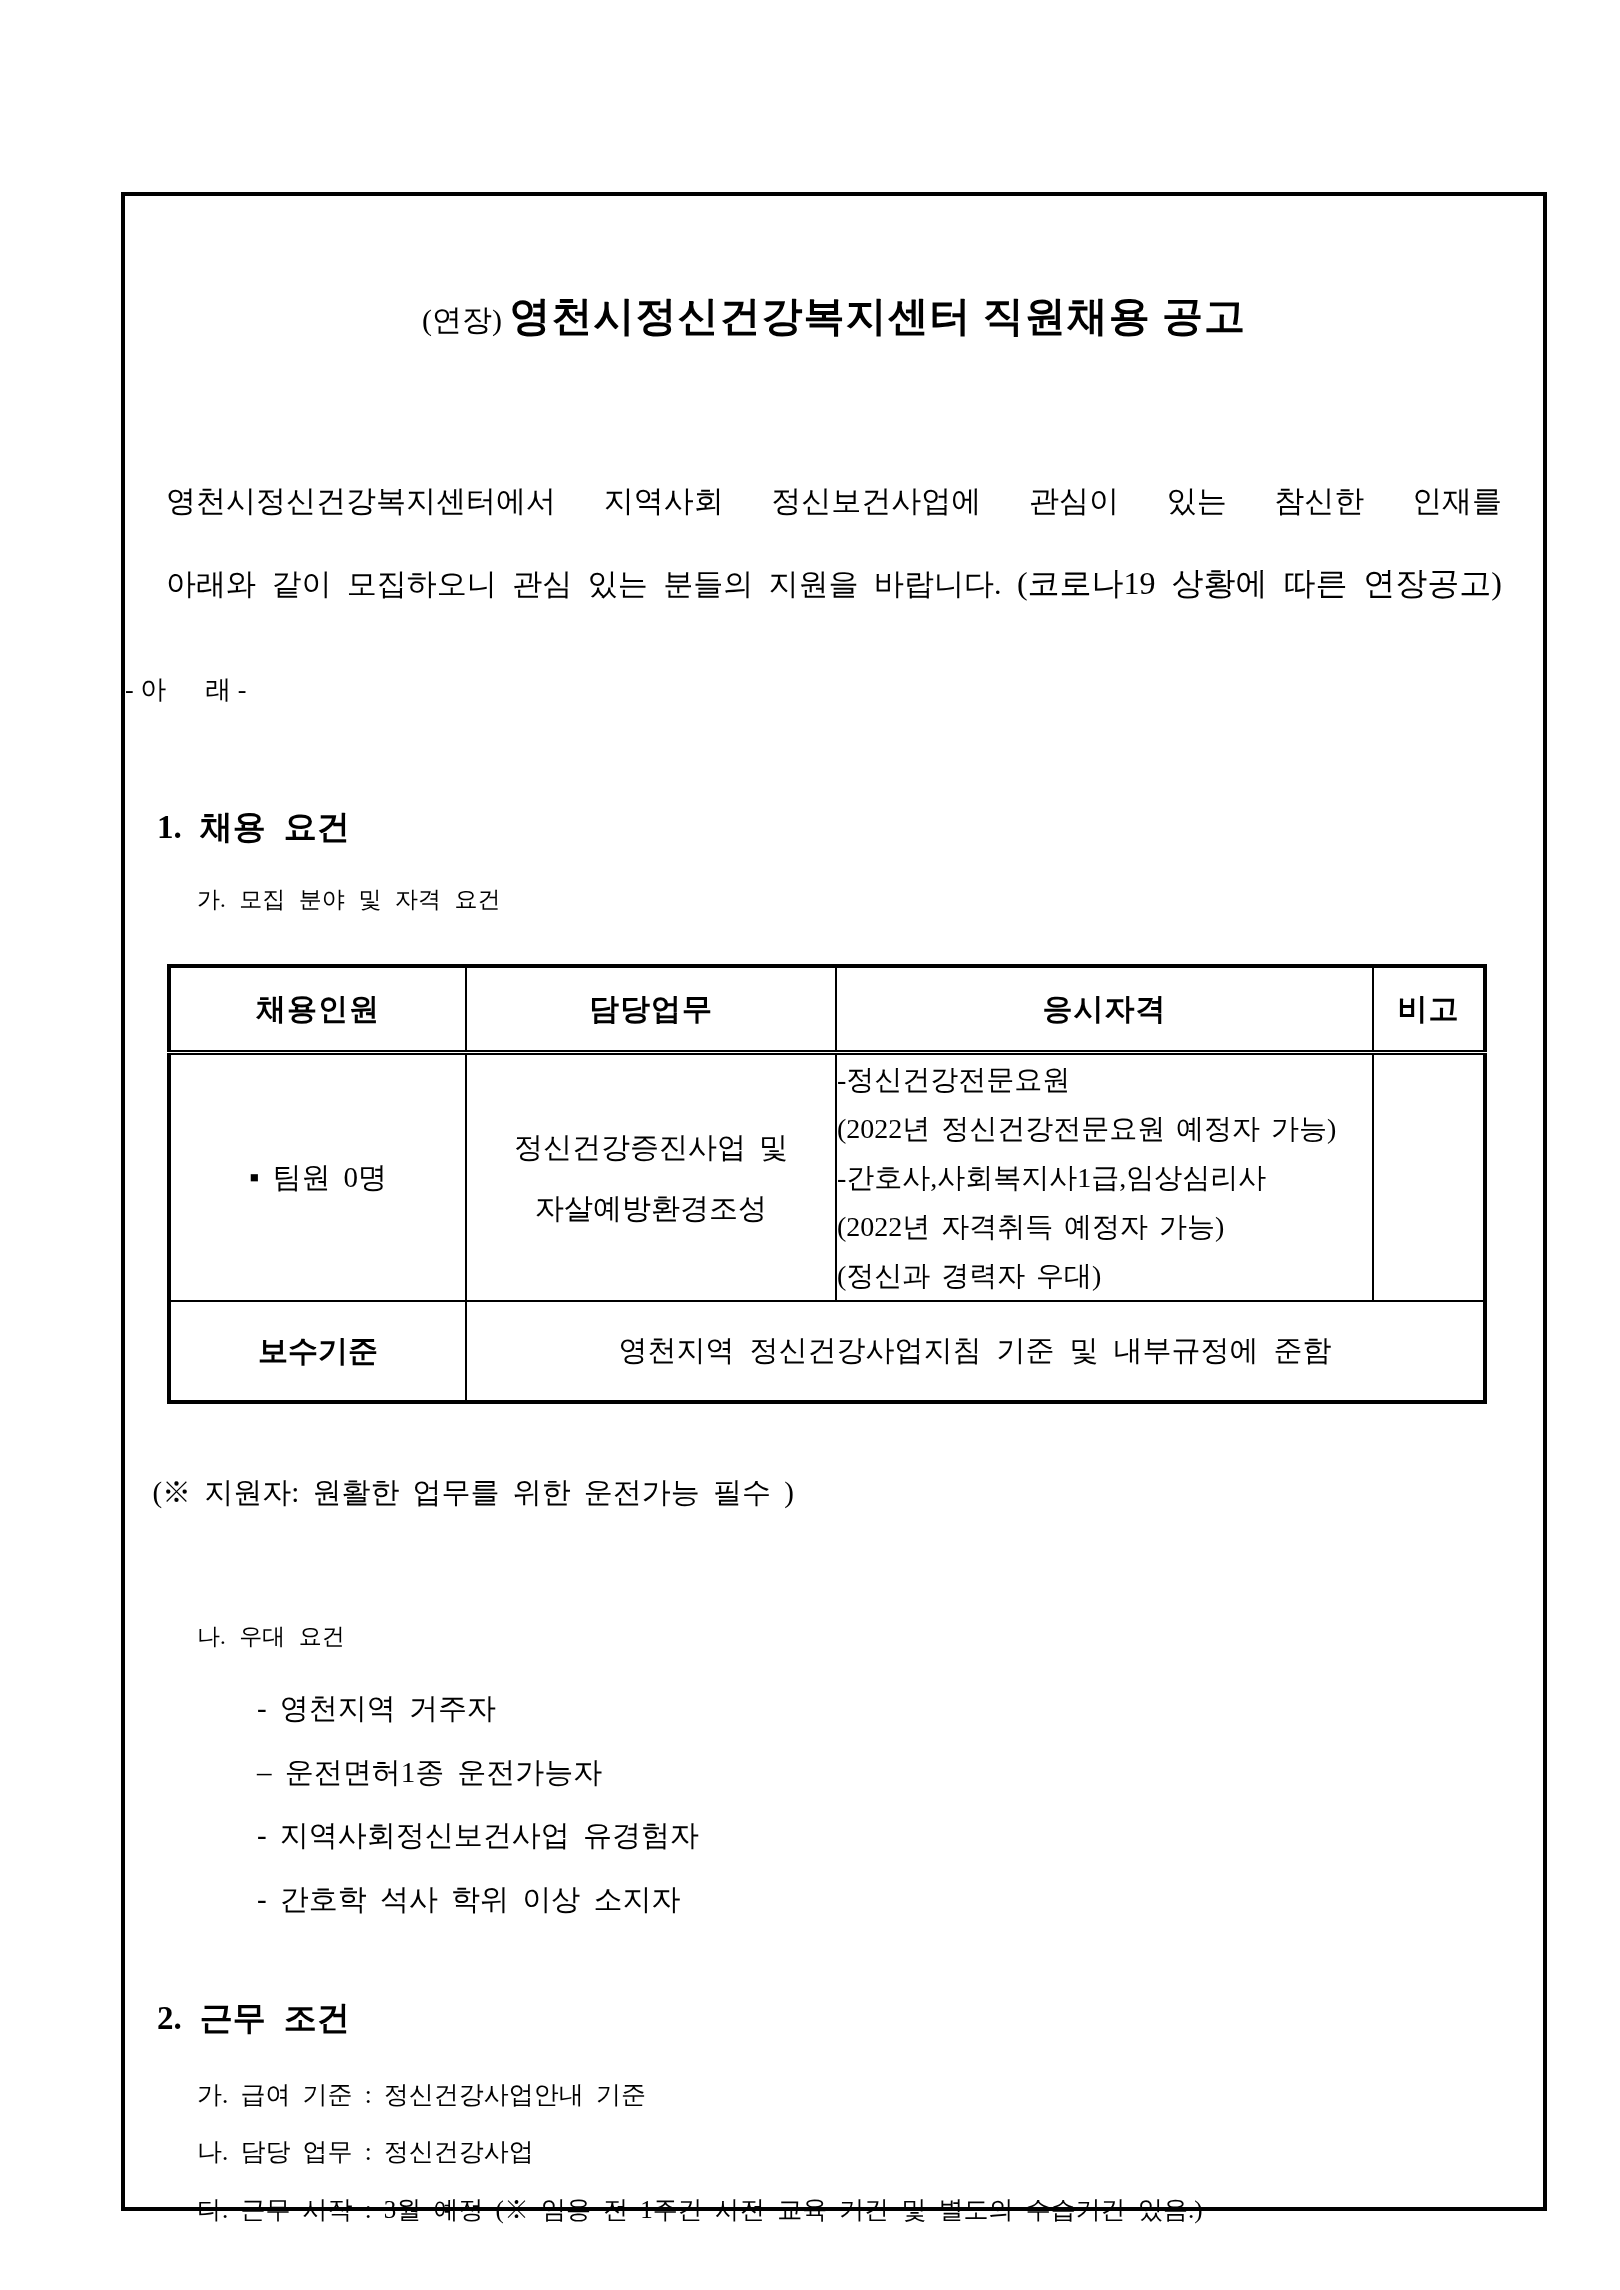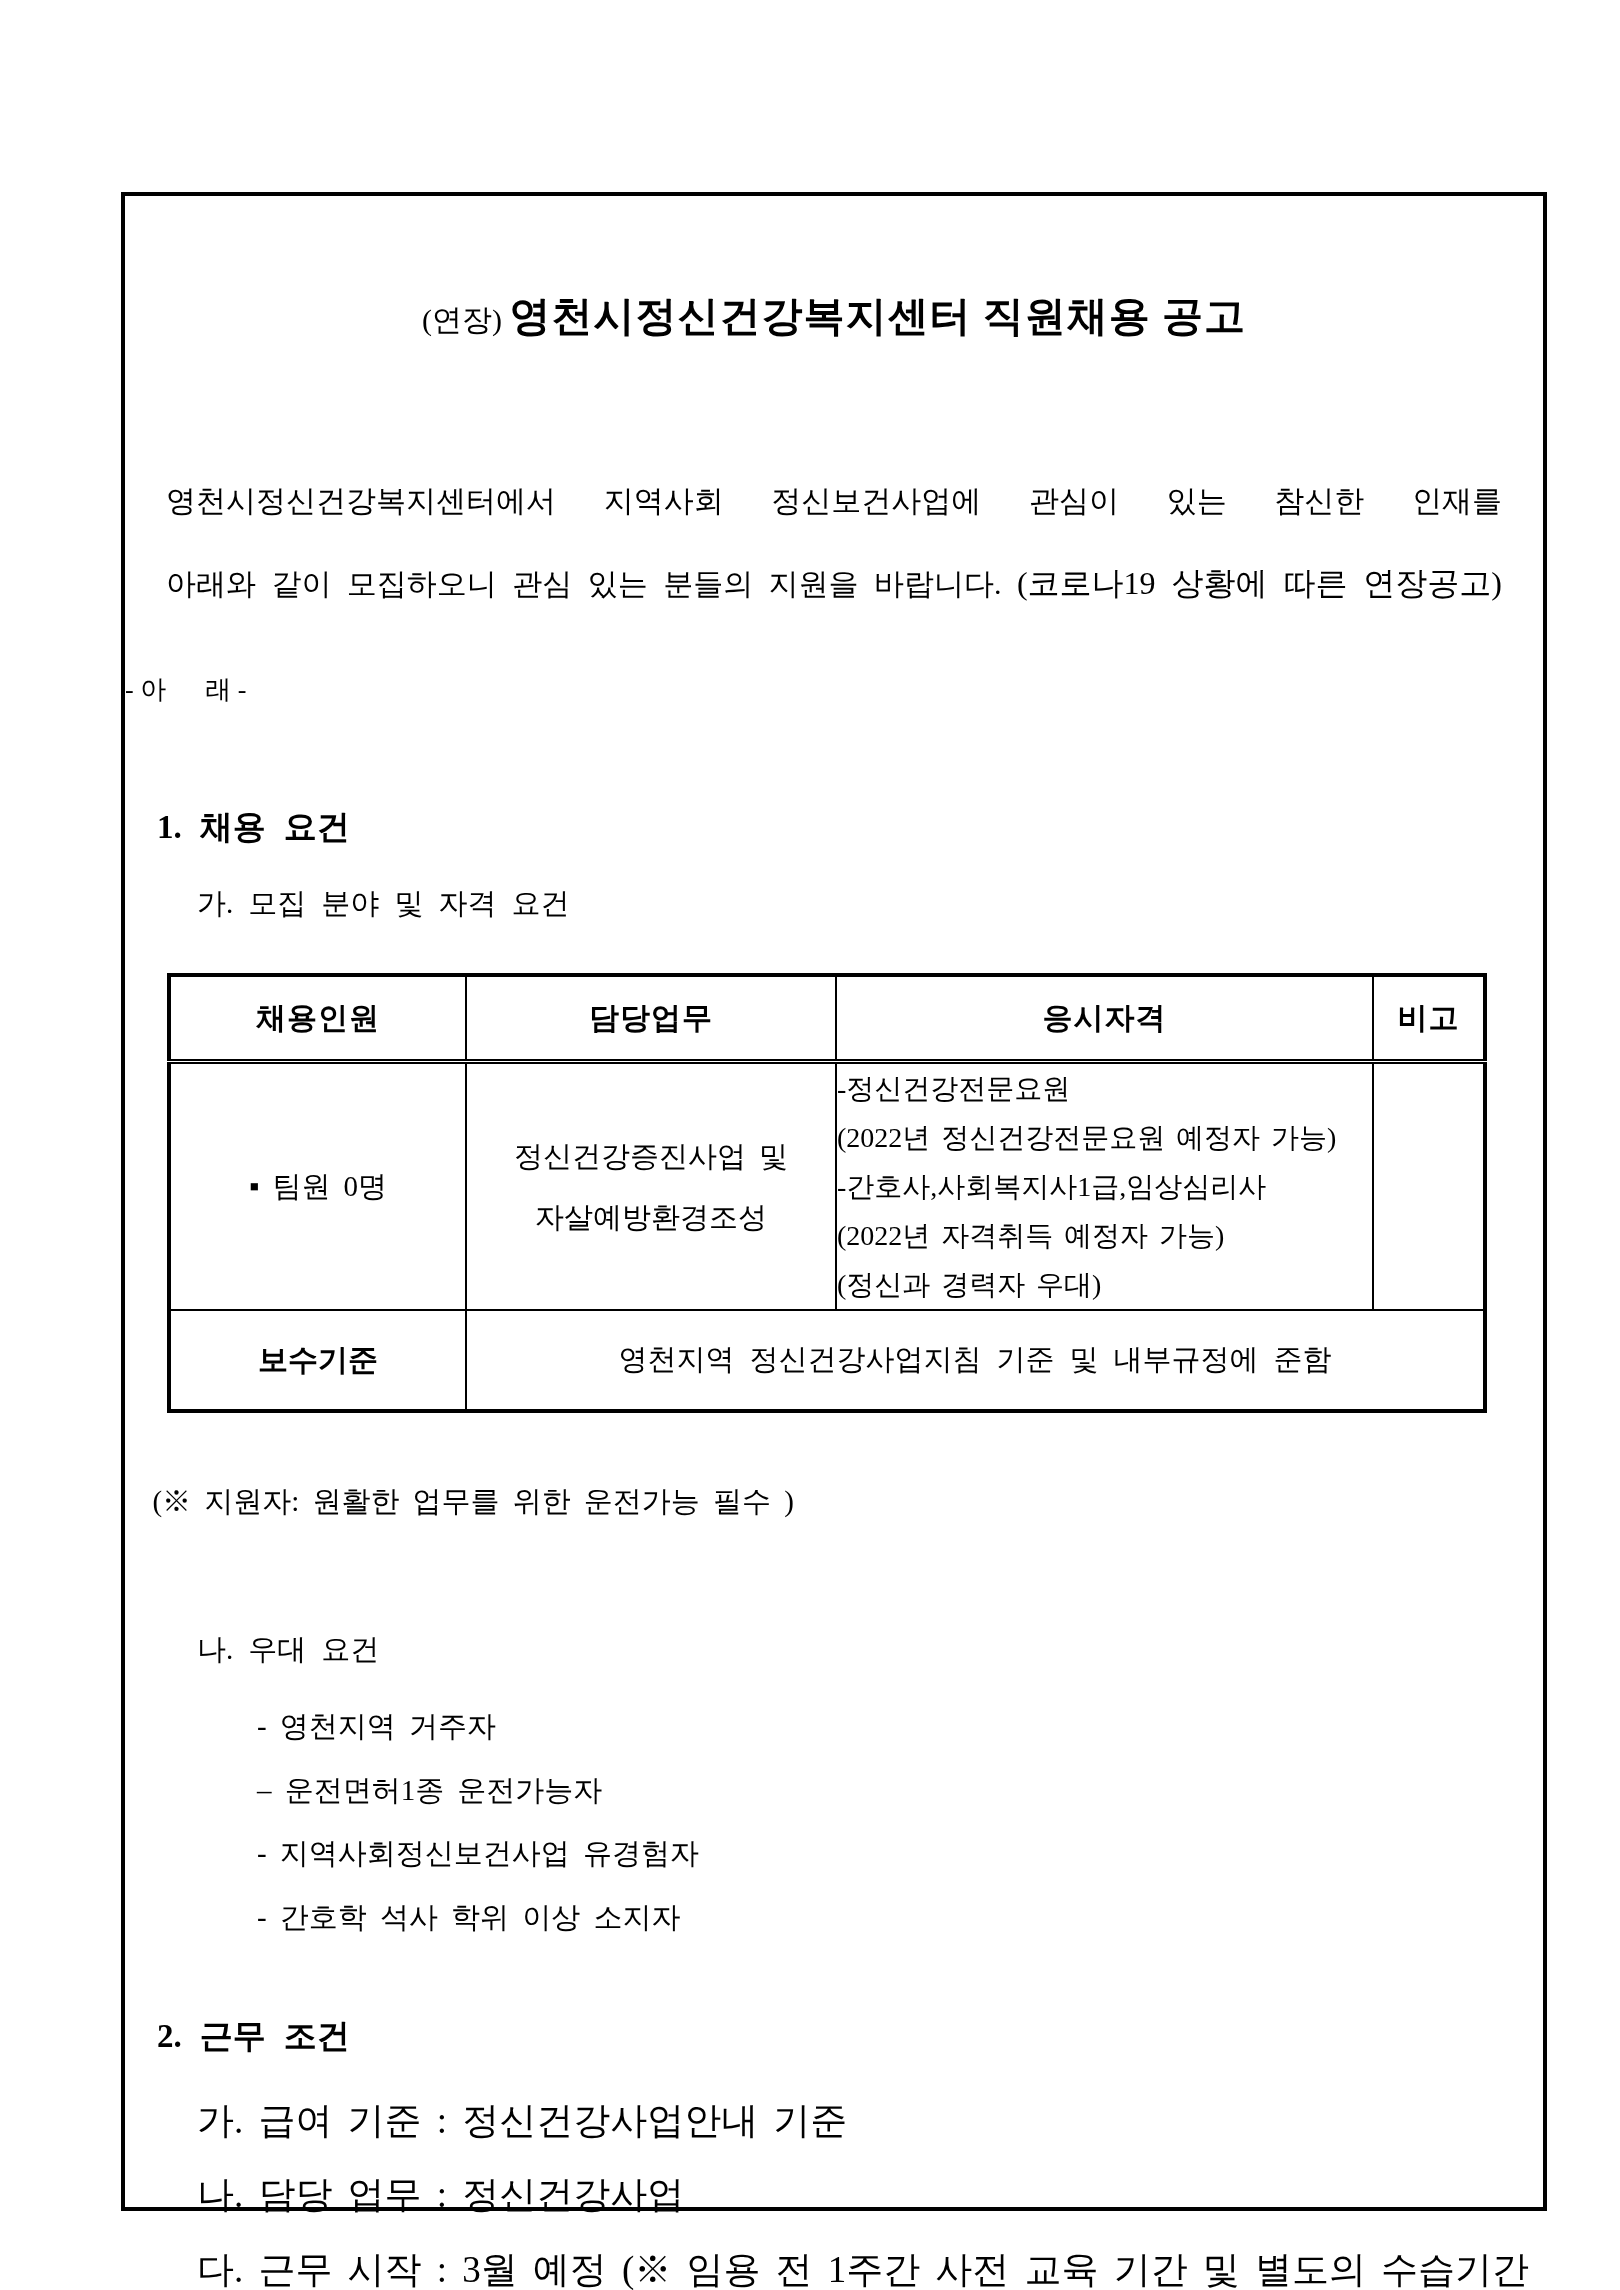--- a/index.html
+++ b/index.html
@@ -62,21 +62,21 @@
     white-space: pre;
   }
   .h-section {
     margin: 98px 0 0 32px;
     font-size: 33px;
     font-weight: bold;
     word-spacing: 9.8px;
   }
   .sub-heading {
     margin: 34px 0 0 72px;
-    font-size: 29px;
+    font-size: 23px;
     word-spacing: 7.8px;
   }
   table.recruit {
     margin: 49px 0 0 42px;
     width: 1315px;
     table-layout: fixed;
     border-collapse: collapse;
     border: 4.9px solid #000000;
     padding-left: 35px;
   }
@@ -131,21 +131,21 @@
     word-spacing: 5.9px;
   }
   .pref-item {
     margin: 23.5px 0 0 132px;
     font-size: 29px;
     word-spacing: 5.9px;
   }
   .pref-item.first { margin-top: 37px; }
   .s2-item {
     margin: 24.5px 0 0 72px;
-    font-size: 37px;
+    font-size: 25px;
     word-spacing: 5.9px;
     font-family: Liberation Serif, serif;
   }
   .s2-item.first { margin-top: 37px; }
 </style>
 </head>
 <body>
 
 <div class="canvas">
   <div class="frame">

